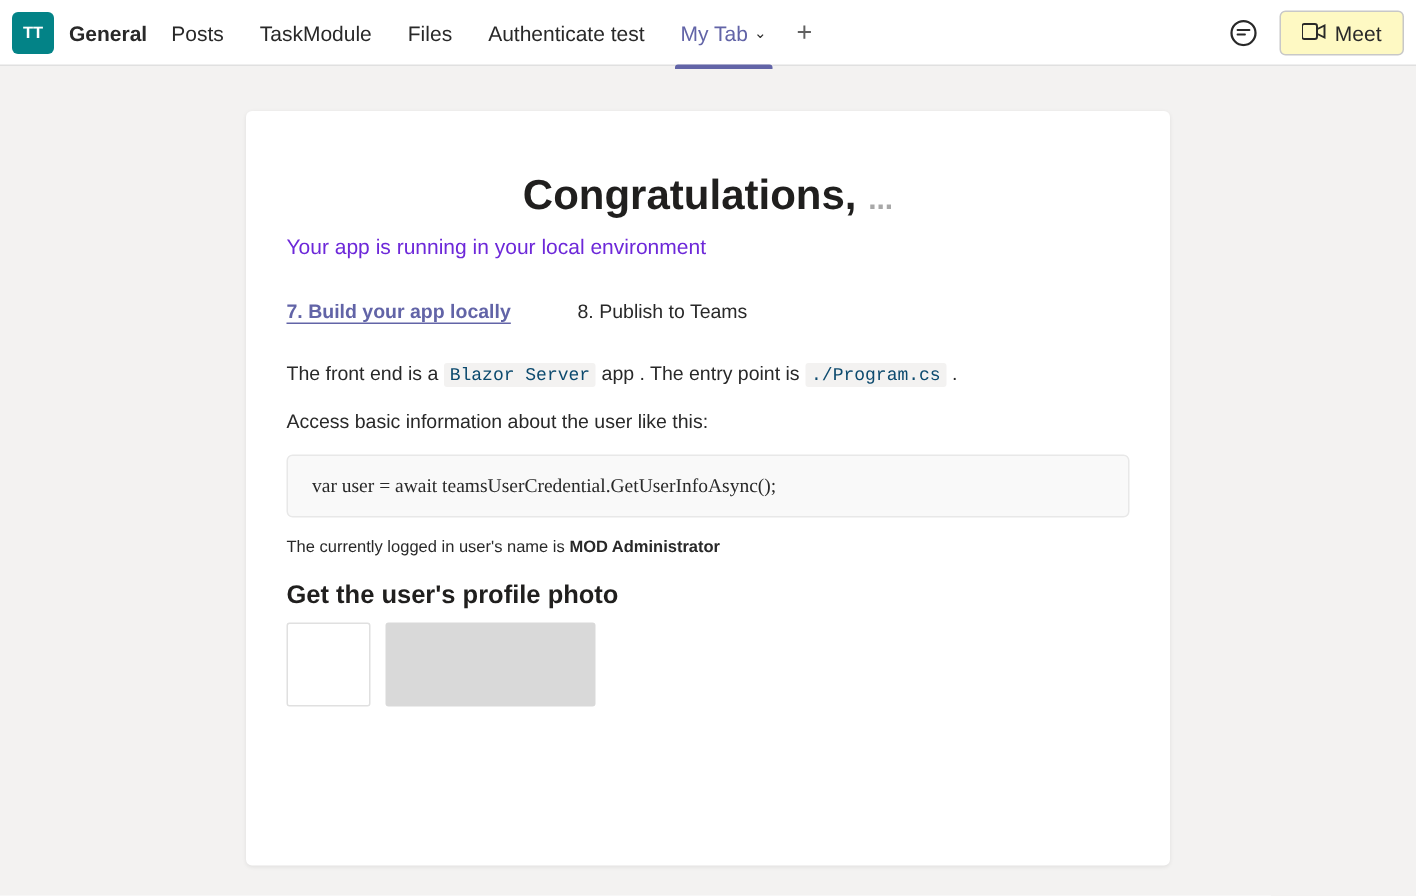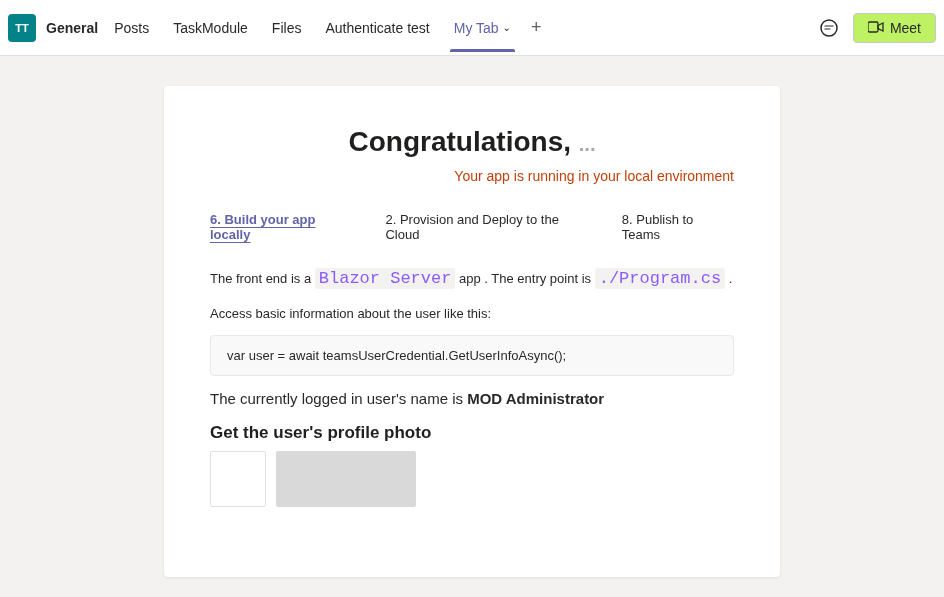--- a/index.html
+++ b/index.html
@@ -10,21 +10,21 @@
       height: 597px;
       overflow: hidden;
       display: flex;
       flex-direction: column;
     }
 
     
     .topbar {
       background: #fff;
       border-bottom: 1px solid #e0e0e0;
-      height: 56px;
+      height: 44px;
       display: flex;
       align-items: center;
       padding: 0 8px;
       gap: 0;
       flex-shrink: 0;
     }
     .topbar-avatar {
       width: 28px;
       height: 28px;
       background: #038387;
@@ -111,21 +111,21 @@
       color: #292929;
       font-size: 18px;
     }
     .meet-btn {
       display: flex;
       align-items: center;
       gap: 6px;
       padding: 6px 14px;
       border: 1px solid #c8c8c8;
       border-radius: 4px;
-      background: #bef264;
+      background: #fef9c3;
       font-size: 14px;
       cursor: pointer;
       color: #292929;
     }
     .meet-btn-icon {
       font-size: 14px;
     }
 
     
     .main-content {
@@ -134,38 +134,38 @@
       overflow-y: auto;
       display: flex;
       justify-content: center;
       padding: 30px 20px 20px;
     }
     .content-card {
       background: #fff;
       border-radius: 4px;
       width: 616px;
       max-width: 100%;
-      padding: 40px 46px 40px;
+      padding: 40px 27px 40px;
       box-shadow: 0 1px 3px rgba(0,0,0,0.08);
     }
 
     .congrats-title {
       font-size: 28px;
       font-weight: 700;
       color: #201f1e;
       margin-bottom: 10px;
       text-align: center;
     }
     .congrats-dots {
       color: #a8a8a8;
       font-size: 20px;
     }
     .congrats-subtitle {
-      text-align: right;
-      color: #c2410c;
+      text-align: left;
+      color: #6d28d9;
       font-size: 14px;
       margin-bottom: 28px;
     }
 
     
     .steps-row {
       display: flex;
       align-items: center;
       gap: 10px;
       margin-bottom: 24px;
@@ -195,42 +195,42 @@
       margin-bottom: 8px;
     }
     .section-text {
       font-size: 13px;
       color: #292929;
       margin-bottom: 12px;
       line-height: 1.5;
     }
     .inline-code {
       font-family: 'Consolas', 'Courier New', monospace;
-      font-size: 17px;
+      font-size: 12px;
       background: #f3f2f1;
       padding: 1px 4px;
       border-radius: 2px;
-      color: #8b5cf6;
+      color: #0c4a6e;
       text-align: right;
     }
 
     
     .code-block {
       background: #f9f9f9;
       border: 1px solid #e8e8e8;
       border-radius: 4px;
       padding: 12px 16px;
-      font-family: Liberation Sans, sans-serif;
+      font-family: Liberation Serif, serif;
       font-size: 13px;
       color: #292929;
       margin-bottom: 14px;
     }
 
     .logged-in-text {
-      font-size: 15px;
+      font-size: 11px;
       color: #292929;
       margin-bottom: 16px;
     }
     .logged-in-text strong {
       font-weight: 700;
     }
 
     
     .profile-photo-row {
       display: flex;
@@ -293,23 +293,22 @@
 <div class="main-content">
   <div class="content-card">
 
     <h1 class="congrats-title">
       <span>Congratulations,</span>
       <span class="congrats-dots"> ...</span>
     </h1>
     <p class="congrats-subtitle">Your app is running in your local environment</p>
 
     <div class="steps-row">
-      <span class="step-item active">6. Build your app locally</span>
+      <span class="step-item active">7. Build your app locally</span>
       <span class="step-separator">&nbsp;&nbsp;</span>
-      <span class="step-item">2. Provision and Deploy to the Cloud</span>
       <span class="step-separator">&nbsp;&nbsp;</span>
       <span class="step-item">8. Publish to Teams</span>
     </div>
 
     <p class="section-text">
       <span>The front end is a</span>
       <code class="inline-code">Blazor Server</code>
       <span>app . The entry point is</span>
       <code class="inline-code">./Program.cs</code>
       <span>.</span>

